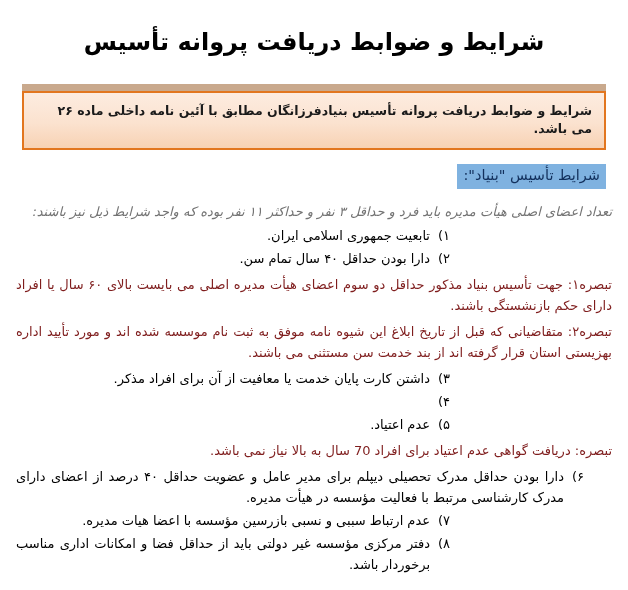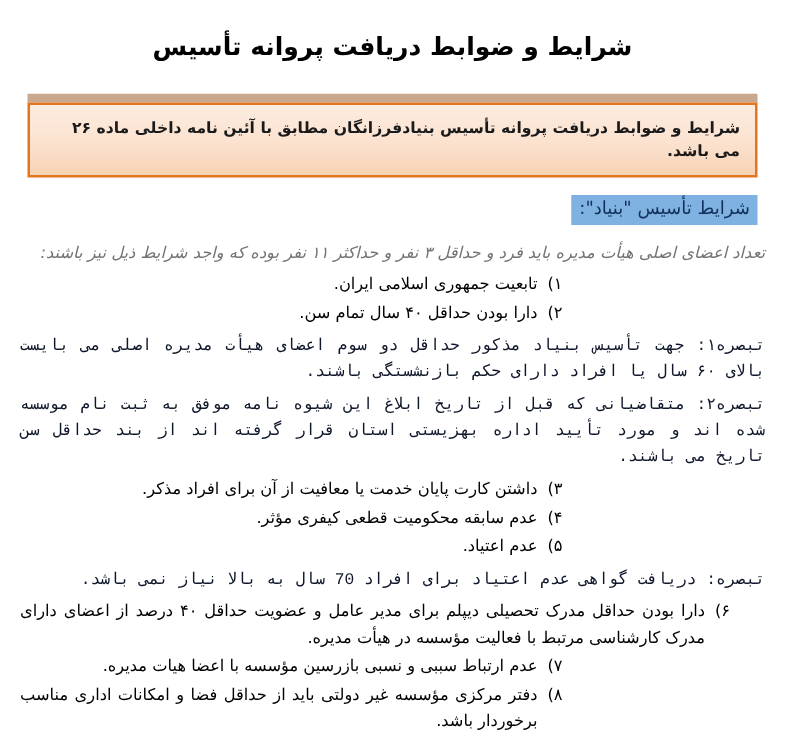--- a/index.html
+++ b/index.html
@@ -19,21 +19,21 @@
   .page {
     width: 628px;
     height: 590px;
     position: relative;
     box-sizing: border-box;
   }
 
   
   .doc-title {
     text-align: center;
-    font-size: 20px;
+    font-size: 24px;
     font-weight: bold;
     color: #000;
     padding-top: 10px;
     letter-spacing: 0;
     line-height: 1.4;
   }
 
   
   .banner-wrap {
     margin: 24px 22px 0 22px;
@@ -80,22 +80,21 @@
   }
   .para {
     text-align: justify;
     margin: 12px 0 3px 0;
     color: #737373;
     font-style: italic;
   }
   .note {
     text-align: justify;
     margin: 5px 0 5px 0;
-    color: #0f172a;
-    font-family: Liberation Mono, monospace;
+    color: #7f1d1d;
   }
 
   
   ol.conditions {
     list-style: none;
     margin: 0;
     padding: 0;
   }
   .li-row {
     display: flex;
@@ -148,30 +147,29 @@
         <span class="li-text">تابعیت جمهوری اسلامی ایران.</span>
       </li>
 
       <li class="li-row">
         <span class="li-num">۲)</span>
         <span class="li-text">دارا بودن حداقل ۴۰ سال تمام سن.</span>
       </li>
 
       <p class="note">تبصره۱: جهت تأسیس بنیاد مذکور حداقل دو سوم اعضای هیأت مدیره اصلی می بایست بالای ۶۰ سال یا افراد دارای حکم بازنشستگی باشند.</p>
 
-      <p class="note">تبصره۲: متقاضیانی که قبل از تاریخ ابلاغ این شیوه نامه موفق به ثبت نام موسسه شده اند و مورد تأیید اداره بهزیستی استان قرار گرفته اند از بند حداقل سن تاریخ می باشند.</p>
+      <p class="note">تبصره۲: متقاضیانی که قبل از تاریخ ابلاغ این شیوه نامه موفق به ثبت نام موسسه شده اند و مورد تأیید اداره بهزیستی استان قرار گرفته اند از بند خدمت سن مستثنی می باشند.</p>
 
       <li class="li-row">
         <span class="li-num">۳)</span>
         <span class="li-text">داشتن کارت پایان خدمت یا معافیت از آن برای افراد مذکر.</span>
       </li>
 
       <li class="li-row">
         <span class="li-num">۴)</span>
-        <span class="li-text">عدم سابقه محکومیت قطعی کیفری مؤثر.</span>
       </li>
 
       <li class="li-row">
         <span class="li-num">۵)</span>
         <span class="li-text">عدم اعتیاد.</span>
       </li>
 
       <p class="note">تبصره: دریافت گواهی عدم اعتیاد برای افراد 70 سال به بالا نیاز نمی باشد.</p>
 
       <li class="li-row wide">

